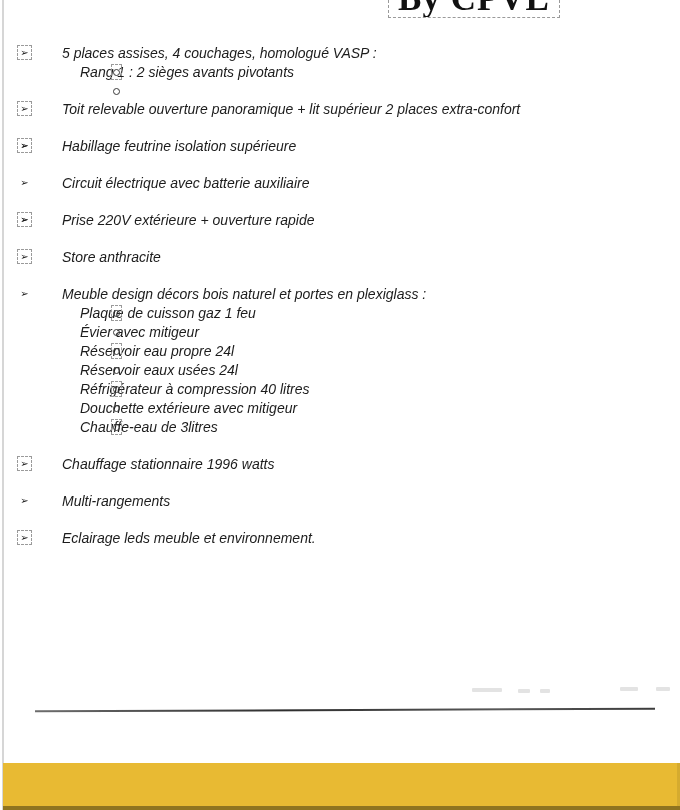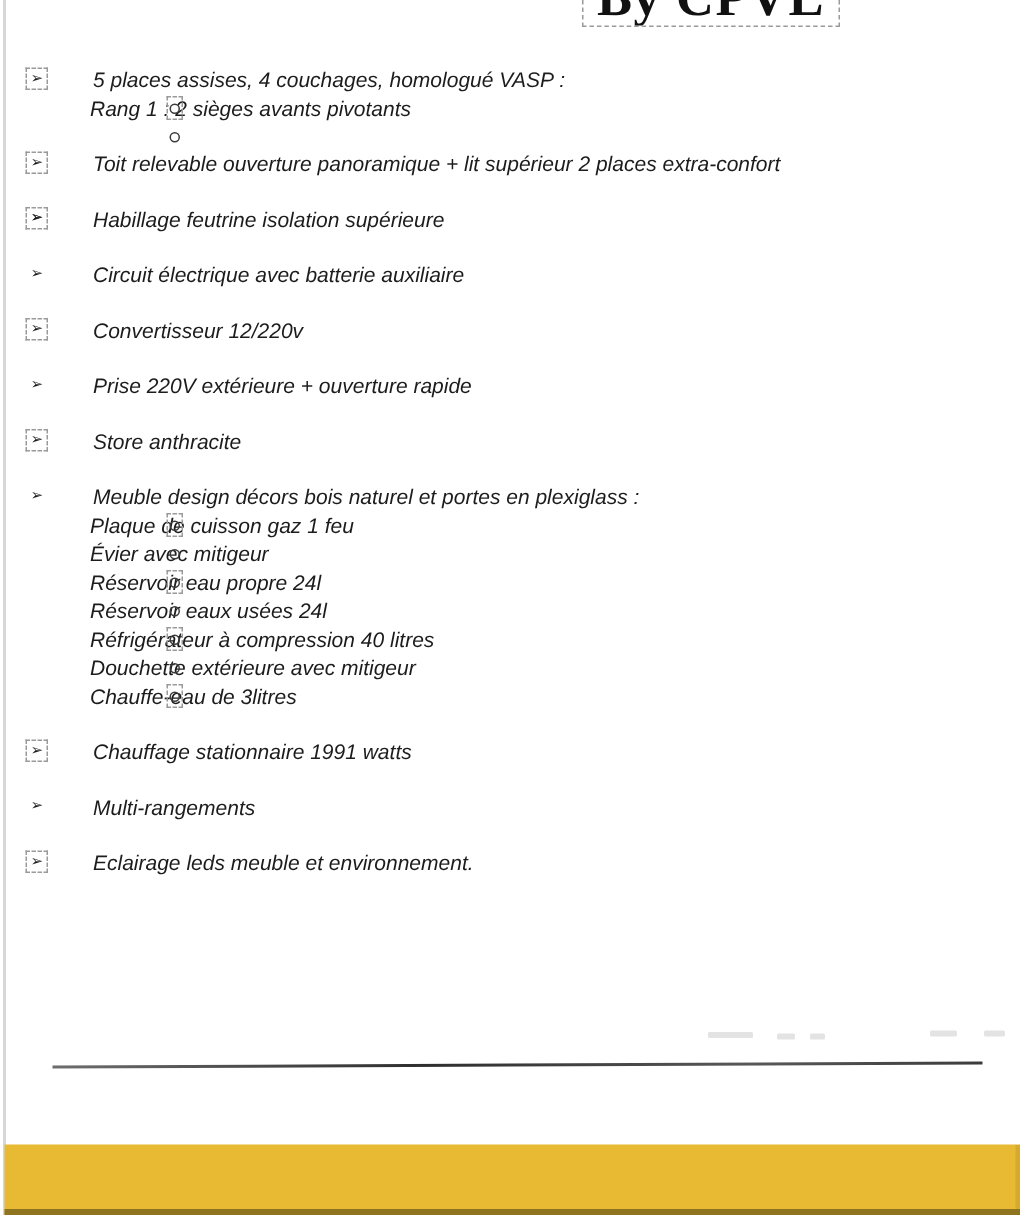--- a/index.html
+++ b/index.html
@@ -36,21 +36,21 @@
     white-space:nowrap;
   }
 
   .list {
     position:absolute; left:0; top:0; right:0;
     padding-top:26px;
   }
   .item-block { margin-top:18px; }
   .row { position:relative; line-height:19px; font-size:14px; }
   .main-row { padding-left:62px; }
-  .sub-row  { padding-left:60px; }
+  .sub-row  { padding-left:80px; }
   .txt { display:inline;font-style:italic; }
 
   .arrow-bullet {
     position:absolute; left:17px; top:1px;
     width:15px; height:15px;
     font-size:10px; line-height:14px; text-align:center;
     color:#1a1a1a;
     border:1px dashed transparent;
     box-sizing:border-box;
   }
@@ -117,21 +117,21 @@
       <div class="item-block">
         <div class="row main-row"><span class="arrow-bullet">➢</span></div>
       </div>
       <div class="item-block">
         <div class="row main-row"><span class="arrow-bullet dashed-box">➢</span><span class="txt">Habillage feutrine isolation supérieure</span></div>
       </div>
       <div class="item-block">
         <div class="row main-row"><span class="arrow-bullet">➢</span><span class="txt">Circuit électrique avec batterie auxiliaire</span></div>
       </div>
       <div class="item-block">
-        <div class="row main-row"><span class="arrow-bullet dashed-box">➢</span><span class="txt">Convertisseur 12/220v</span></div>
+        <div class="row main-row"><span class="arrow-bullet dashed-box">➢</span></div>
       </div>
       <div class="item-block">
         <div class="row main-row"><span class="arrow-bullet">➢</span><span class="txt">Prise 220V extérieure + ouverture rapide</span></div>
       </div>
       <div class="item-block">
         <div class="row main-row"><span class="arrow-bullet dashed-box">➢</span><span class="txt">Store anthracite</span></div>
       </div>
       <div class="item-block">
         <div class="row main-row"><span class="arrow-bullet">➢</span><span class="txt">Meuble design décors bois naturel et portes en plexiglass :</span></div>
         <div class="row sub-row"><span class="circle-bullet-wrap dashed-box-sub">
@@ -150,21 +150,21 @@
             <span class="circle"></span>
           </span><span class="txt">Réfrigérateur à compression 40 litres</span></div>
         <div class="row sub-row"><span class="circle-bullet-wrap">
             <span class="circle"></span>
           </span><span class="txt">Douchette extérieure avec mitigeur</span></div>
         <div class="row sub-row"><span class="circle-bullet-wrap dashed-box-sub">
             <span class="circle"></span>
           </span><span class="txt">Chauffe-eau de 3litres</span></div>
       </div>
       <div class="item-block">
-        <div class="row main-row"><span class="arrow-bullet dashed-box">➢</span><span class="txt">Chauffage stationnaire 1991 watts</span></div>
+        <div class="row main-row"><span class="arrow-bullet dashed-box">➢</span><span class="txt">Chauffage stationnaire 1996 watts</span></div>
       </div>
       <div class="item-block">
         <div class="row main-row"><span class="arrow-bullet">➢</span><span class="txt">Multi-rangements</span></div>
       </div>
       <div class="item-block">
         <div class="row main-row"><span class="arrow-bullet dashed-box">➢</span><span class="txt">Eclairage leds meuble et environnement.</span></div>
       </div>
     </div>
 
   <div class="faint-marks">

